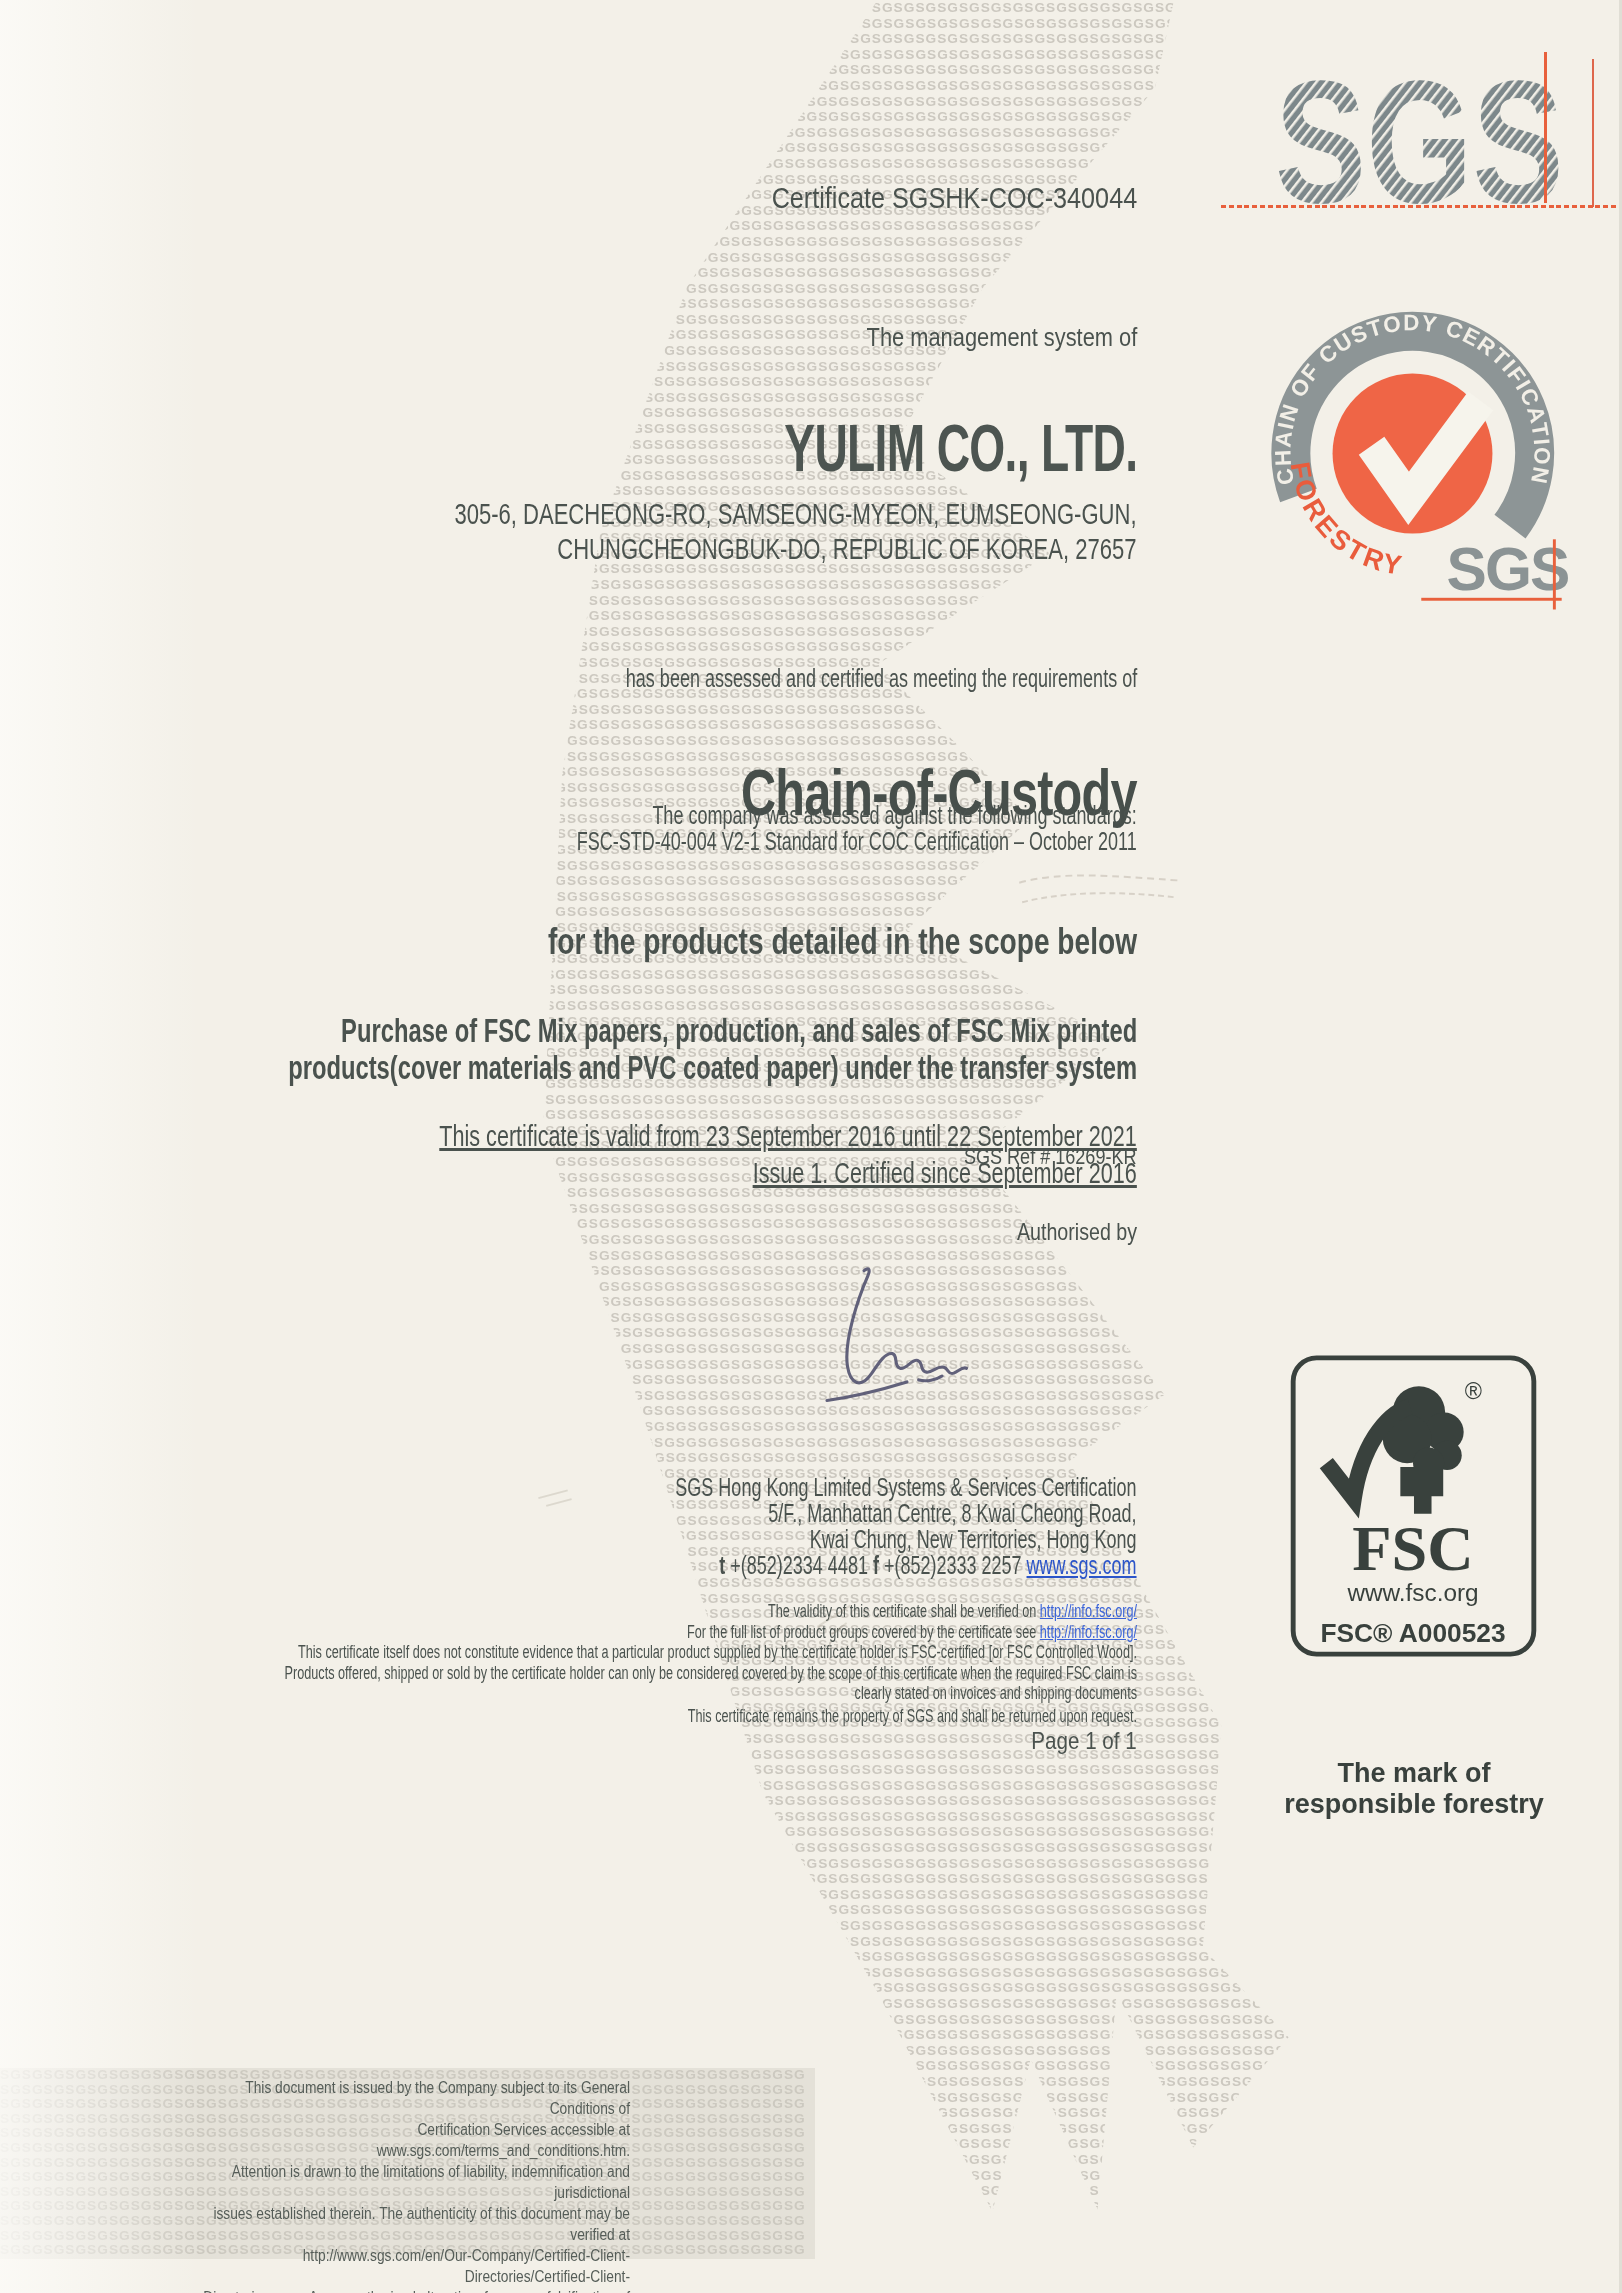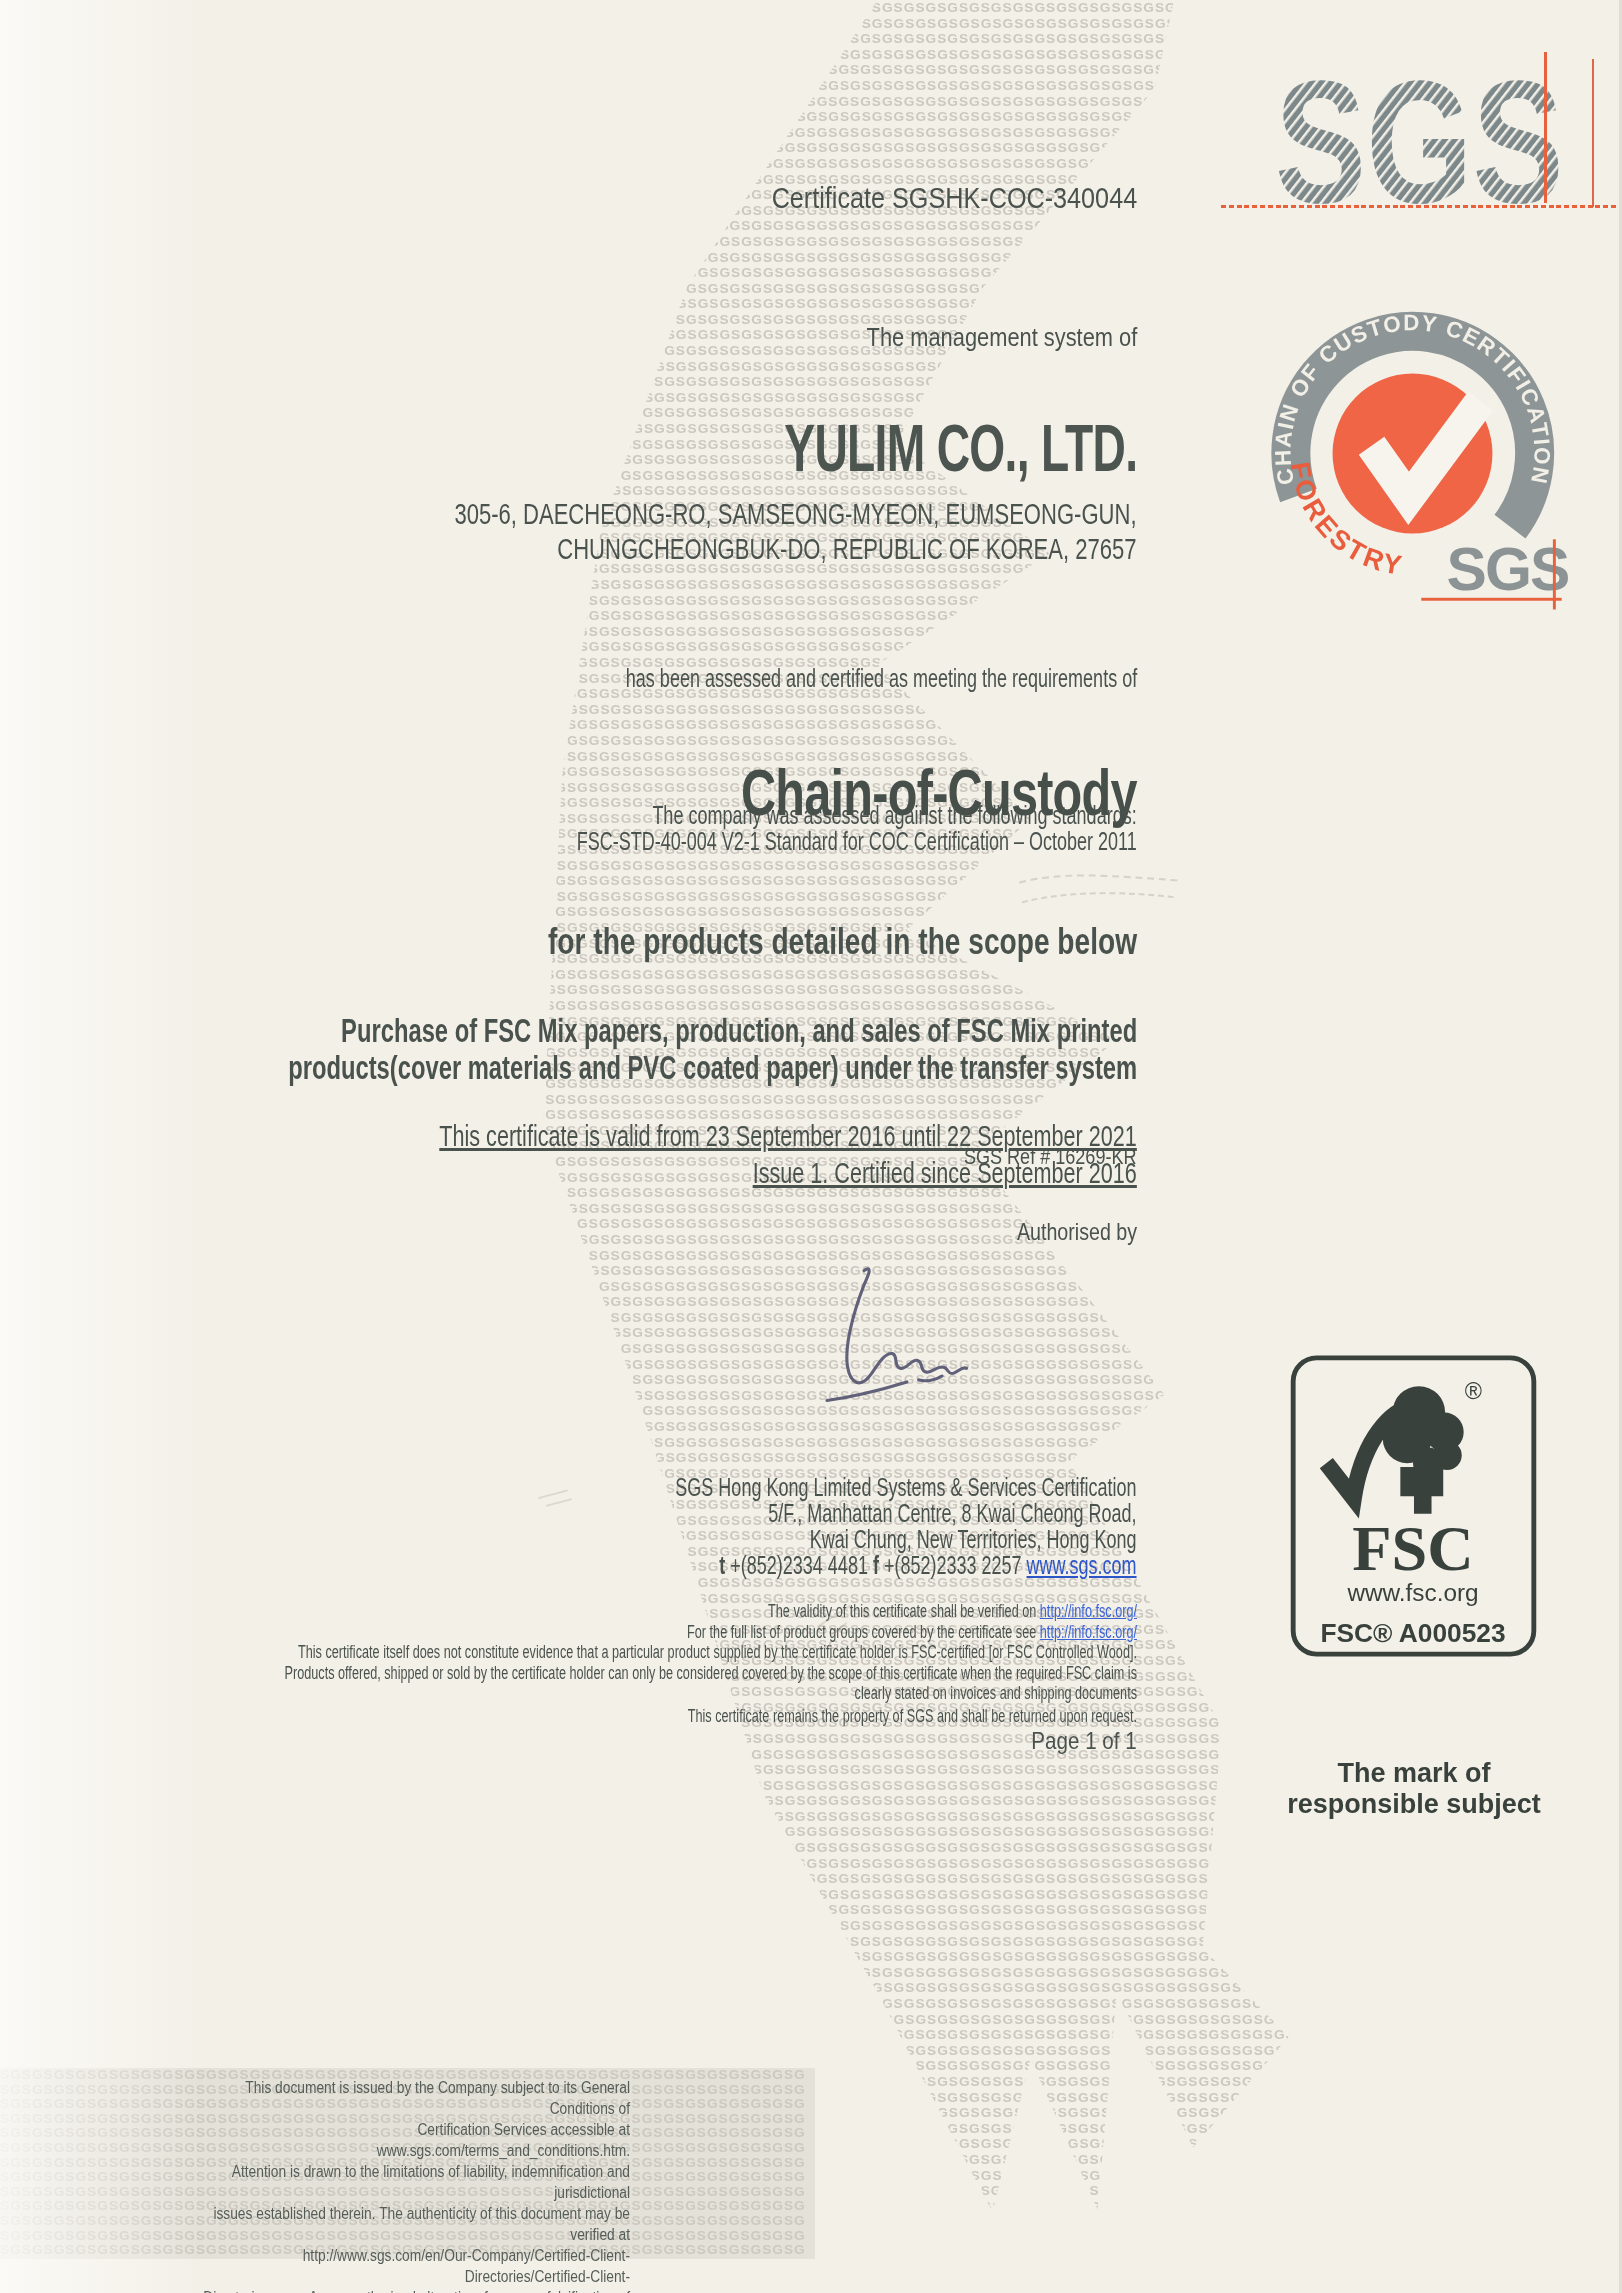--- a/index.html
+++ b/index.html
@@ -218,21 +218,21 @@
       </g>
       <path d="M38,112 L66,148 C74,96 98,62 124,54" fill="none" stroke="#39413d" stroke-width="17"></path>
       <text x="180" y="46" font-size="24" fill="#39413d">®</text>
       <text x="127" y="222" font-size="66" font-weight="bold" text-anchor="middle" font-family="Liberation Serif, serif" fill="#39413d">FSC</text>
       <text x="127" y="254" font-size="25" text-anchor="middle" fill="#39413d">www.fsc.org</text>
       <text x="127" y="296" font-size="27" font-weight="bold" text-anchor="middle" fill="#39413d">FSC® A000523</text>
     </svg>
   </div>
   <div class="fsc-tagline">
     <div>The mark of</div>
-    <div>responsible subject</div>
+    <div>responsible forestry</div>
   </div>
 
   <div class="legal">
     <div class="s86">
       <div>This document is issued by the Company subject to its General Conditions of</div>
       <div>Certification Services accessible at www.sgs.com/terms_and_conditions.htm.</div>
       <div>Attention is drawn to the limitations of liability, indemnification and jurisdictional</div>
       <div>issues established therein. The authenticity of this document may be verified at</div>
       <div>http://www.sgs.com/en/Our-Company/Certified-Client-Directories/Certified-Client-</div>
       <div>Directories.aspx. Any unauthorized alteration, forgery or falsification of the</div>

